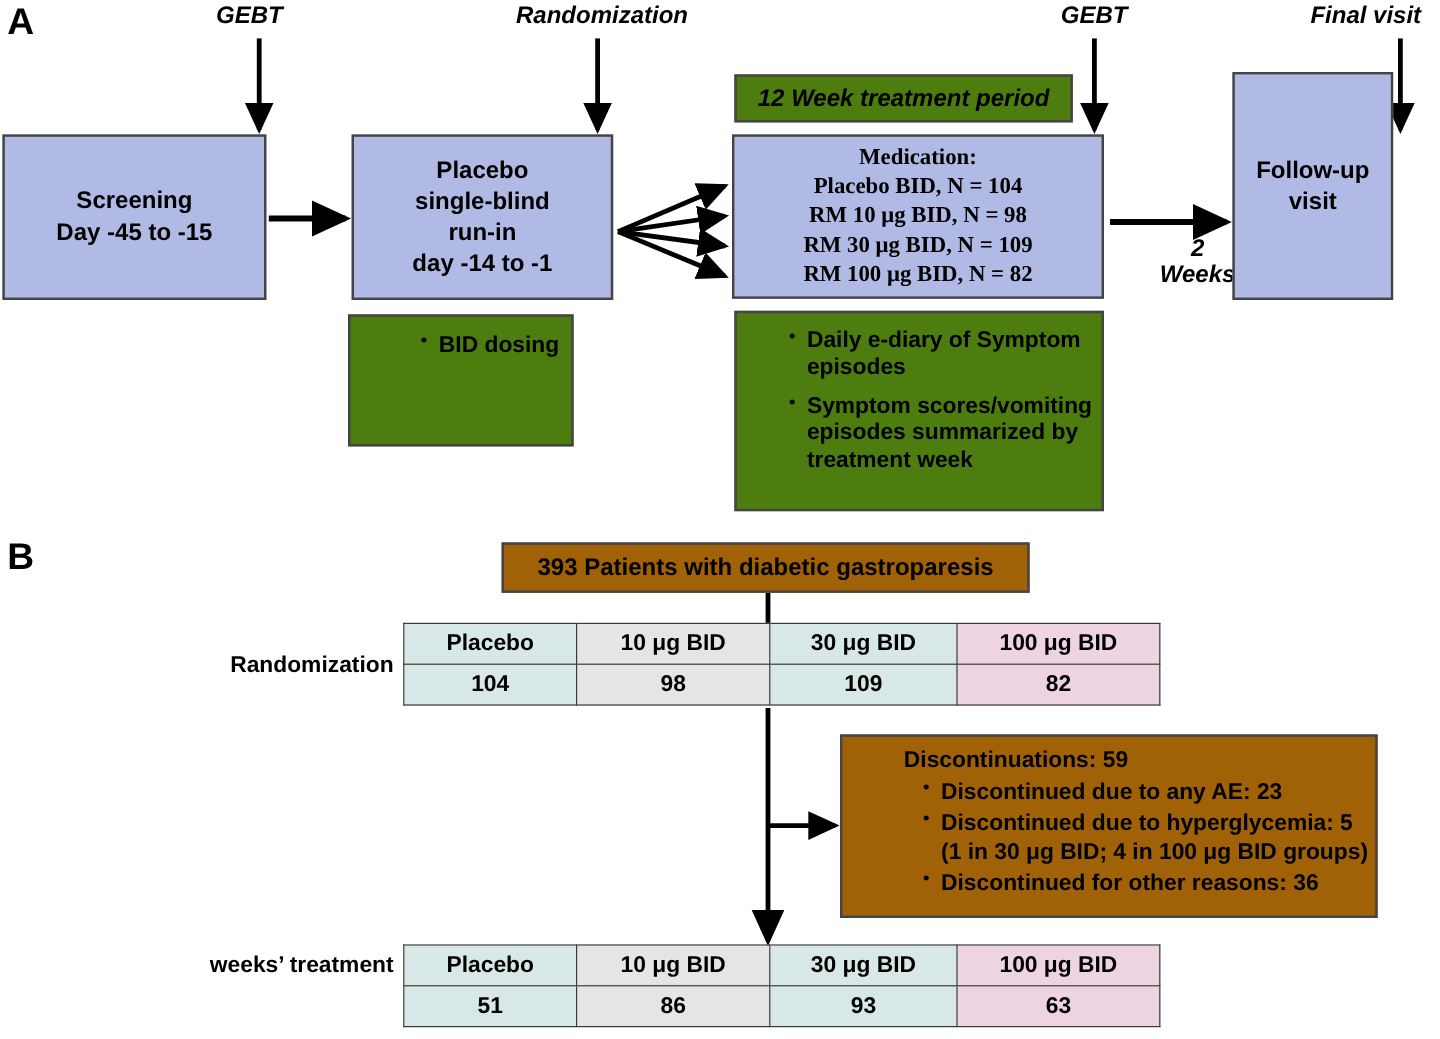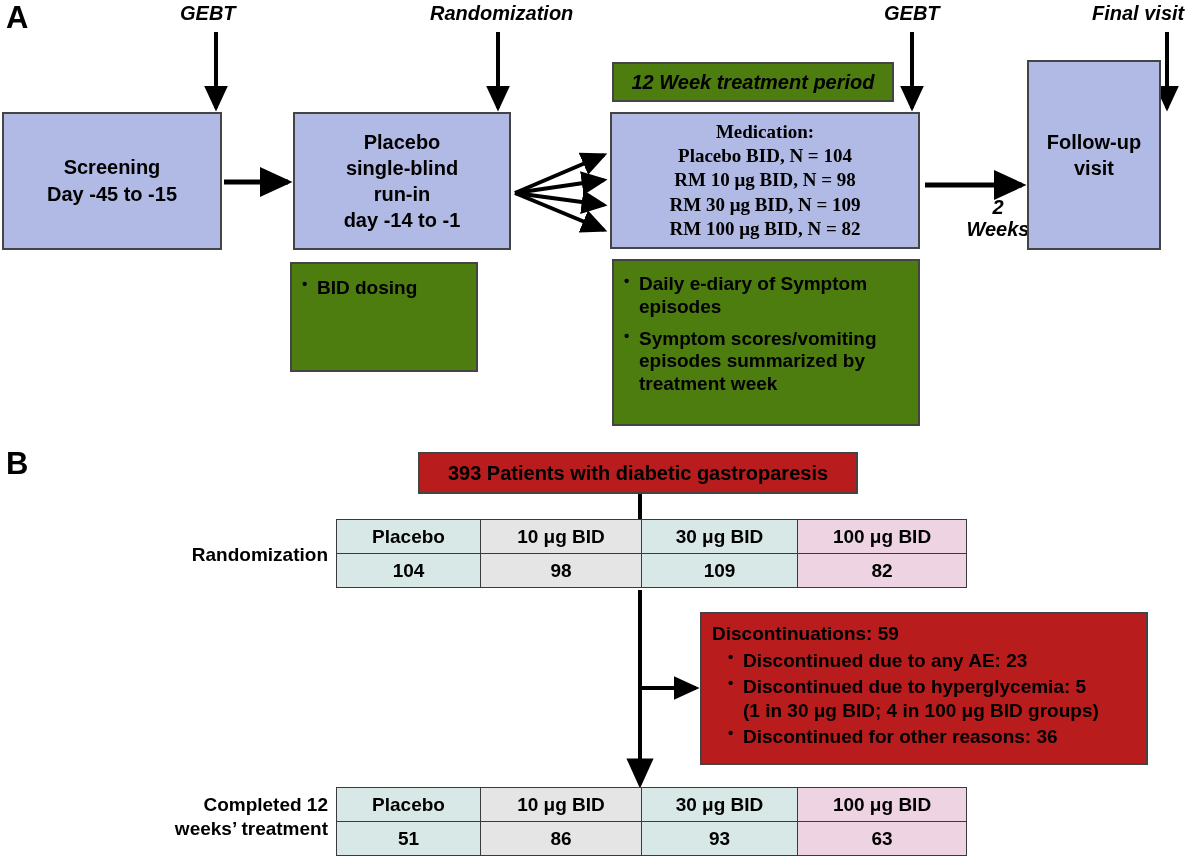--- a/index.html
+++ b/index.html
@@ -33,24 +33,24 @@
     box-sizing: border-box;
     border: 2px solid #444444;
     display: flex;
     align-items: center;
     justify-content: center;
     text-align: center;
     font-weight: bold;
   }
   .box-blue  { background: #b1bae4; }
   .box-mint  { background: #4d7c0f; }
-  .box-white { background: #b91c1c; }
+  .box-white { background: #a16207; }
 
   .box-left {
-    justify-content: flex-start;
+    justify-content: flex-end;
     text-align: left;
   }
 
   
   .annot {
     font-style: italic;
     font-weight: bold;
     font-size: 20px;
     white-space: nowrap;
     line-height: 1.1;
@@ -263,21 +263,20 @@
           <span class="cont">(1 in 30 μg BID; 4 in 100 μg BID groups)</span>
         </li>
         <li style="margin-bottom:0;">
           <span>Discontinued for other reasons: 36</span>
         </li>
       </ul>
     </div>
   </div>
 
   <div class="abs row-label" style="left:120px; top:793px; width:208px;">
-    <div>Completed 12</div>
     <div>weeks’ treatment</div>
   </div>
 
   <table class="grp abs" style="left:336px; top:787px; width:626px;">
     <tbody>
       <tr>
         <td class="c-mint" style="width:143px;">Placebo</td>
         <td class="c-white" style="width:160px;">10 μg BID</td>
         <td class="c-mint" style="width:155px;">30 μg BID</td>
         <td class="c-pink" style="width:168px;">100 μg BID</td>

